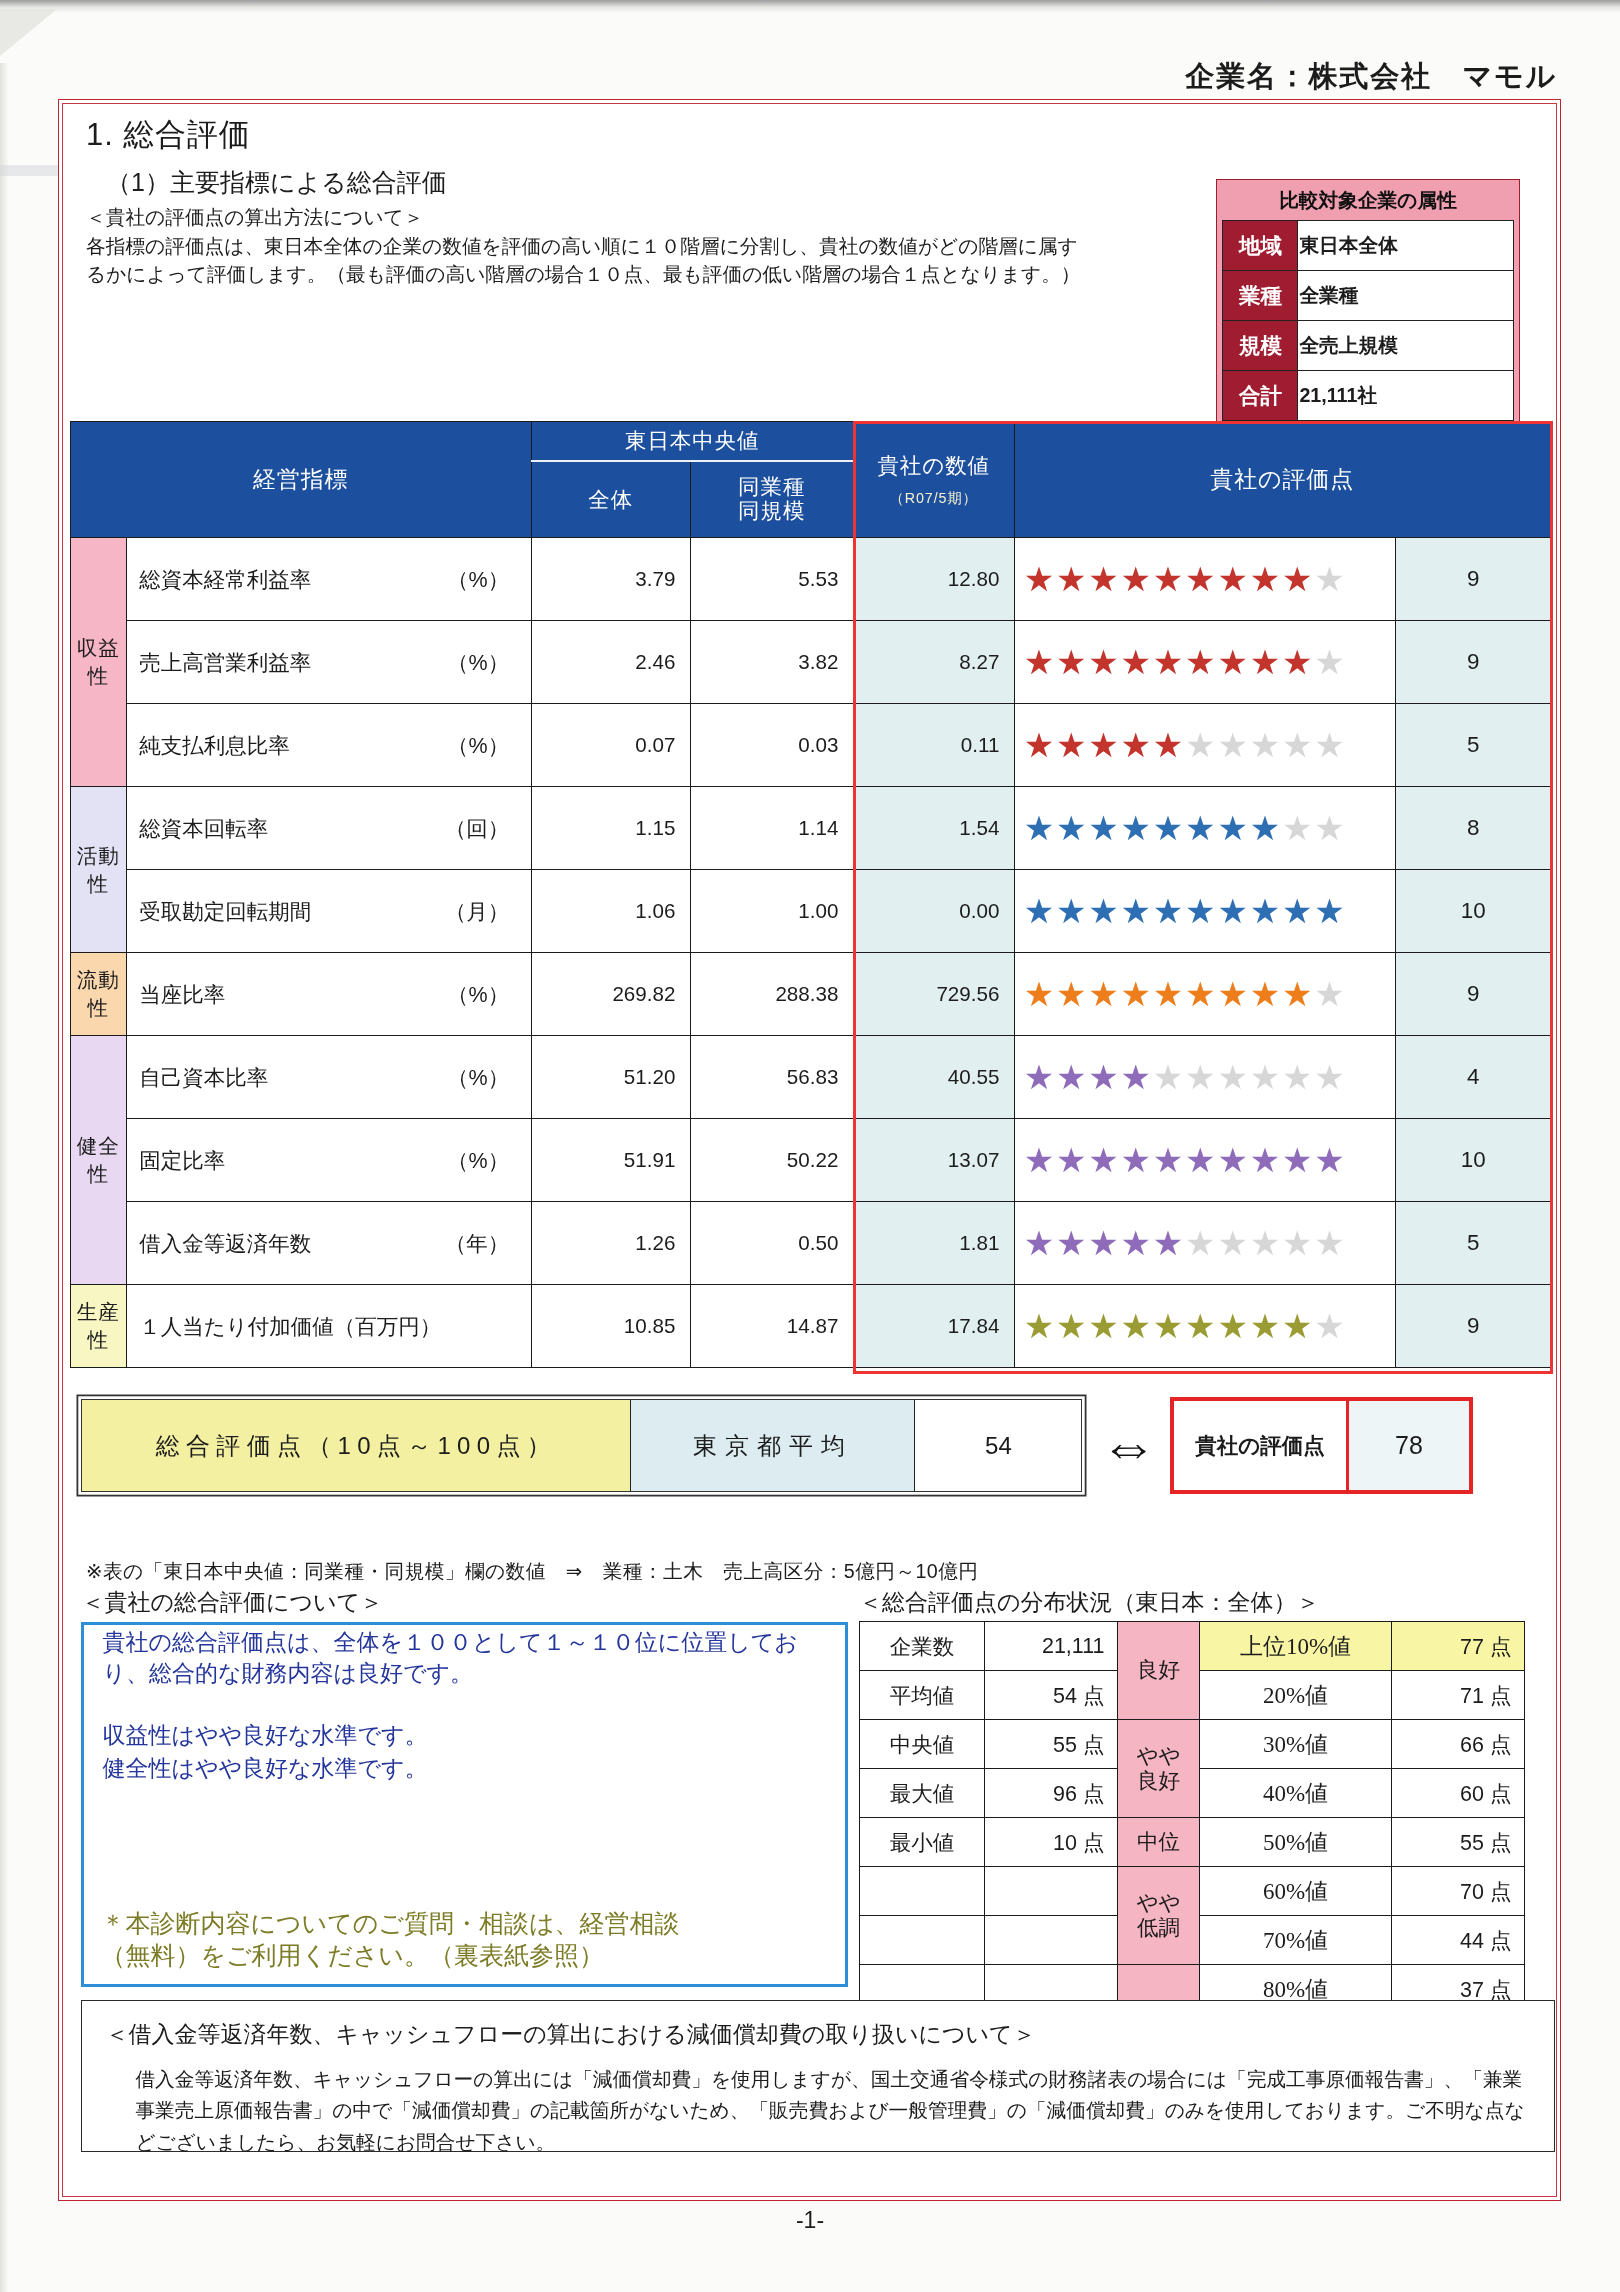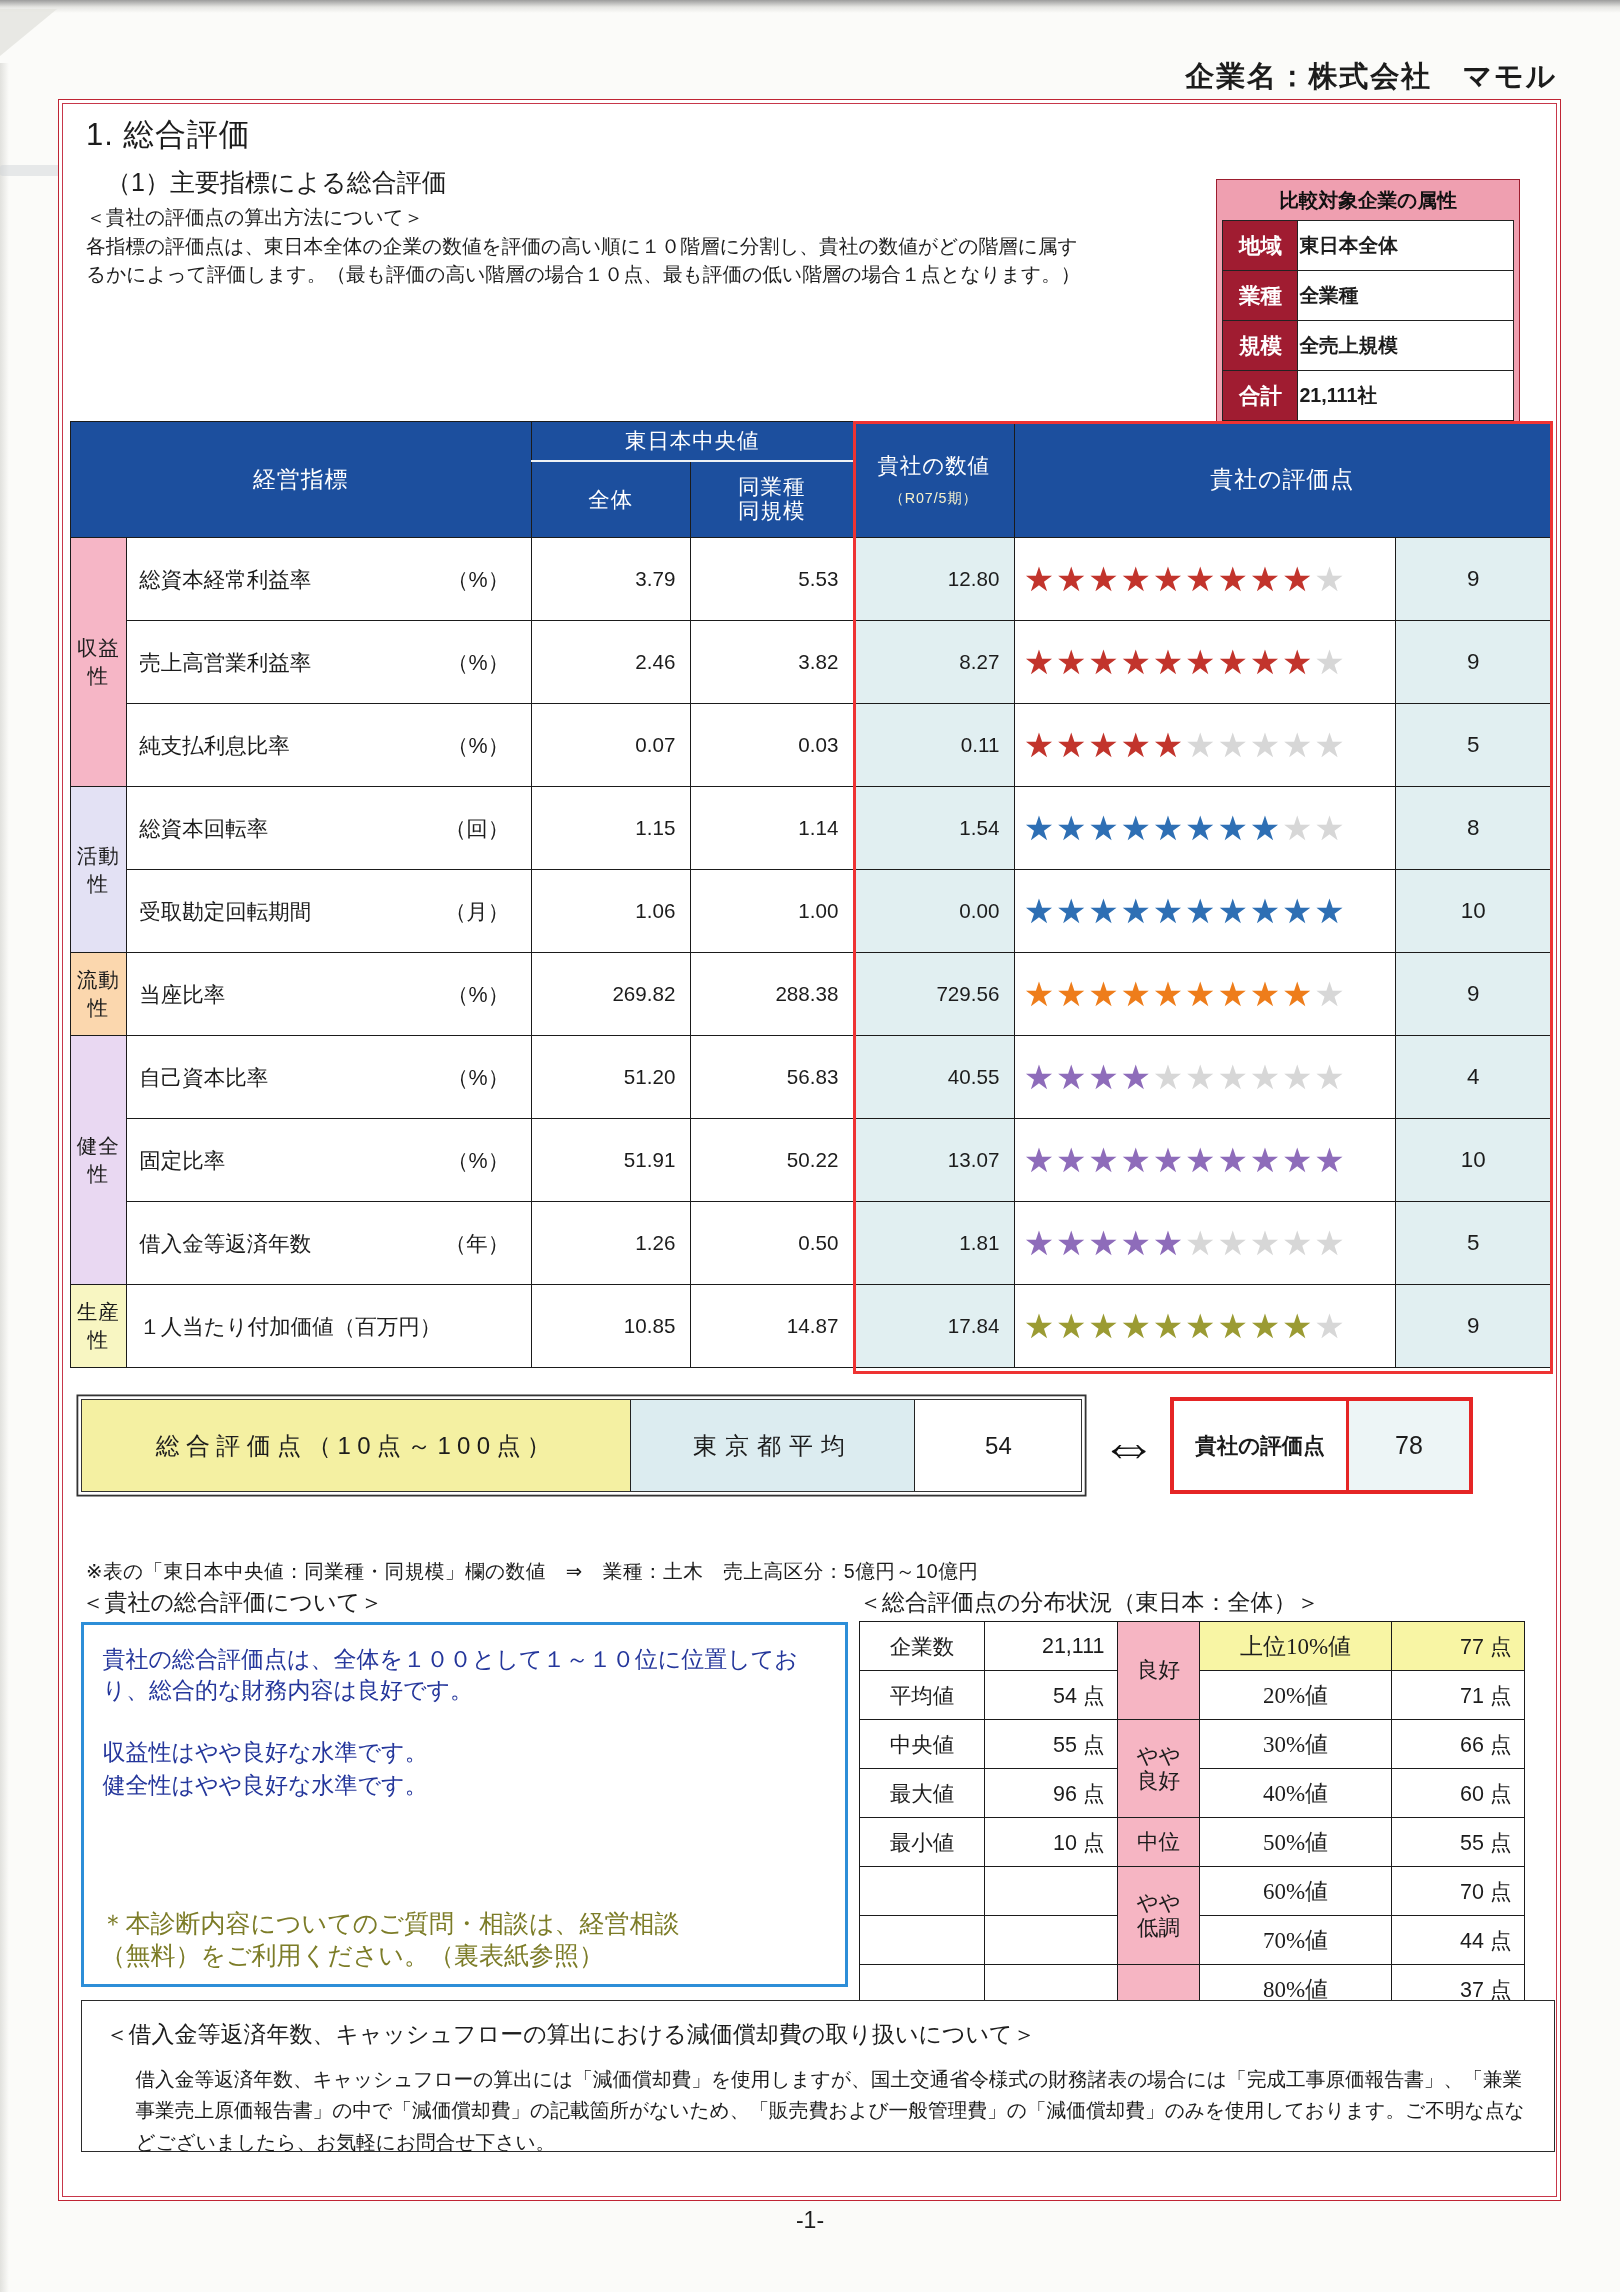--- a/index.html
+++ b/index.html
@@ -81,21 +81,21 @@
     justify-content:center;font-size:21.5px;font-weight:bold;}
   .sc-value{flex:1;background:#edf5f6;display:flex;align-items:center;justify-content:center;font-size:25px;}
 
   .median-note{position:absolute;left:27px;top:1458px;font-size:19.7px;letter-spacing:0.4px;}
 
   .left-heading{position:absolute;left:22.4px;top:1487px;font-size:23px;}
   .right-heading{position:absolute;left:800px;top:1487px;font-size:23px;}
 
   
   .blue-box{position:absolute;left:22.4px;top:1522px;width:767px;height:365px;
-    border:3.6px solid #2d8ed8;box-sizing:border-box;padding:19px 18px;color:#24369b;}
+    border:3.6px solid #2d8ed8;box-sizing:border-box;padding:2px 18px;color:#24369b;}
   .bb-p1{font-size:23px;line-height:1.35;margin-bottom:30px;}
   .bb-line{font-size:23px;line-height:1.45;}
   .green-note{position:absolute;left:16px;bottom:12.5px;color:#7c7c27;font-size:25px;line-height:1.3;}
 
   
   .dist-wrap{position:absolute;left:800px;top:1521px;}
   table.dist{border-collapse:collapse;table-layout:fixed;}
   table.dist td{border:1.8px solid #1b1b1b;height:49px;box-sizing:border-box;}
   td.dl{font-size:21.5px;text-align:center;width:125px;background:#fff;}
   td.dv{font-size:21.5px;text-align:right;padding-right:12.5px;width:133px;background:#fff;}

